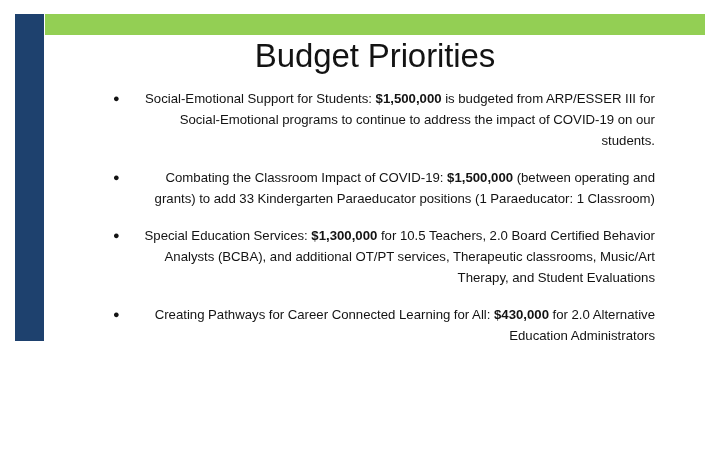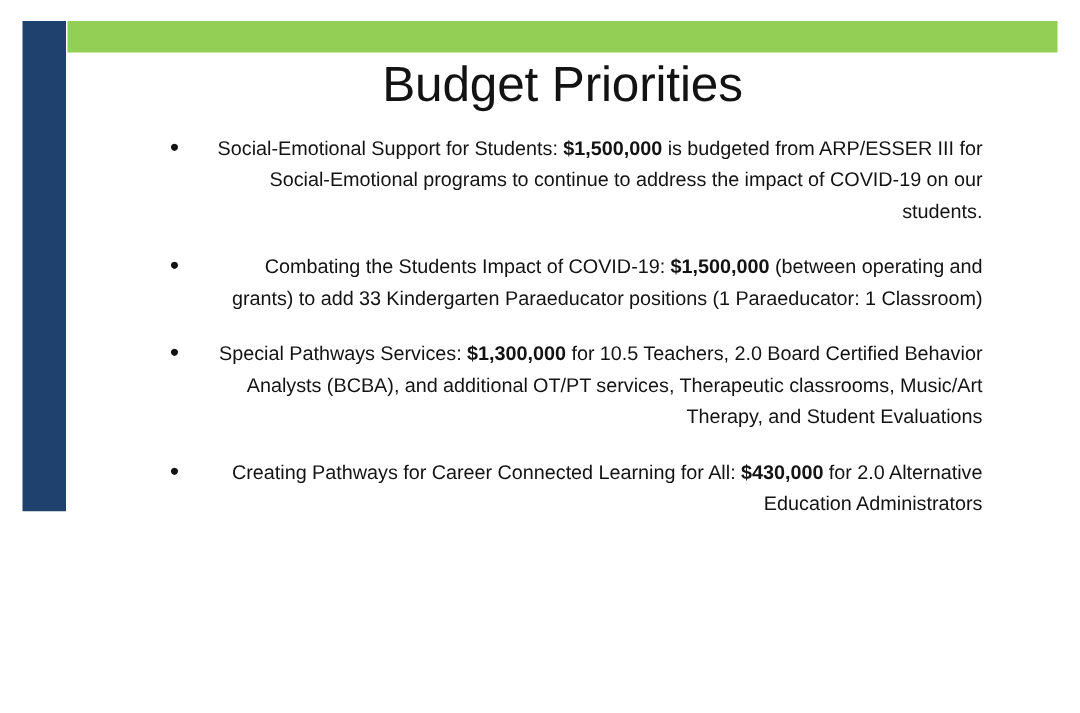--- a/index.html
+++ b/index.html
@@ -101,25 +101,25 @@
 
   <div id="slide-title">Budget Priorities</div>
 
   <div id="bullet-list">
       <div class="bullet-item">
         <span class="bullet-marker">●</span>
         <span class="bullet-text"><span>Social-Emotional Support for Students: </span><span class="amount">$1,500,000</span><span> is budgeted from ARP/ESSER III for Social-Emotional programs to continue to address the impact of COVID-19 on our students.</span></span>
       </div>
       <div class="bullet-item">
         <span class="bullet-marker">●</span>
-        <span class="bullet-text"><span>Combating the Students Impact of COVID-19: </span><span class="amount">$1,500,000</span><span> (between operating and grants) to add 33 Kindergarten Paraeducator positions (1 Paraeducator: 1 Classroom)</span></span>
+        <span class="bullet-text"><span>Combating the Classroom Impact of COVID-19: </span><span class="amount">$1,500,000</span><span> (between operating and grants) to add 33 Kindergarten Paraeducator positions (1 Paraeducator: 1 Classroom)</span></span>
       </div>
       <div class="bullet-item">
         <span class="bullet-marker">●</span>
-        <span class="bullet-text"><span>Special Pathways Services: </span><span class="amount">$1,300,000</span><span> for 10.5 Teachers, 2.0 Board Certified Behavior Analysts (BCBA), and additional OT/PT services, Therapeutic classrooms, Music/Art Therapy, and Student Evaluations</span></span>
+        <span class="bullet-text"><span>Special Education Services: </span><span class="amount">$1,300,000</span><span> for 10.5 Teachers, 2.0 Board Certified Behavior Analysts (BCBA), and additional OT/PT services, Therapeutic classrooms, Music/Art Therapy, and Student Evaluations</span></span>
       </div>
       <div class="bullet-item">
         <span class="bullet-marker">●</span>
         <span class="bullet-text"><span>Creating Pathways for Career Connected Learning for All: </span><span class="amount">$430,000</span><span> for 2.0 Alternative Education Administrators</span></span>
       </div>
     </div>
 
 </div>
 
 </body></html>

